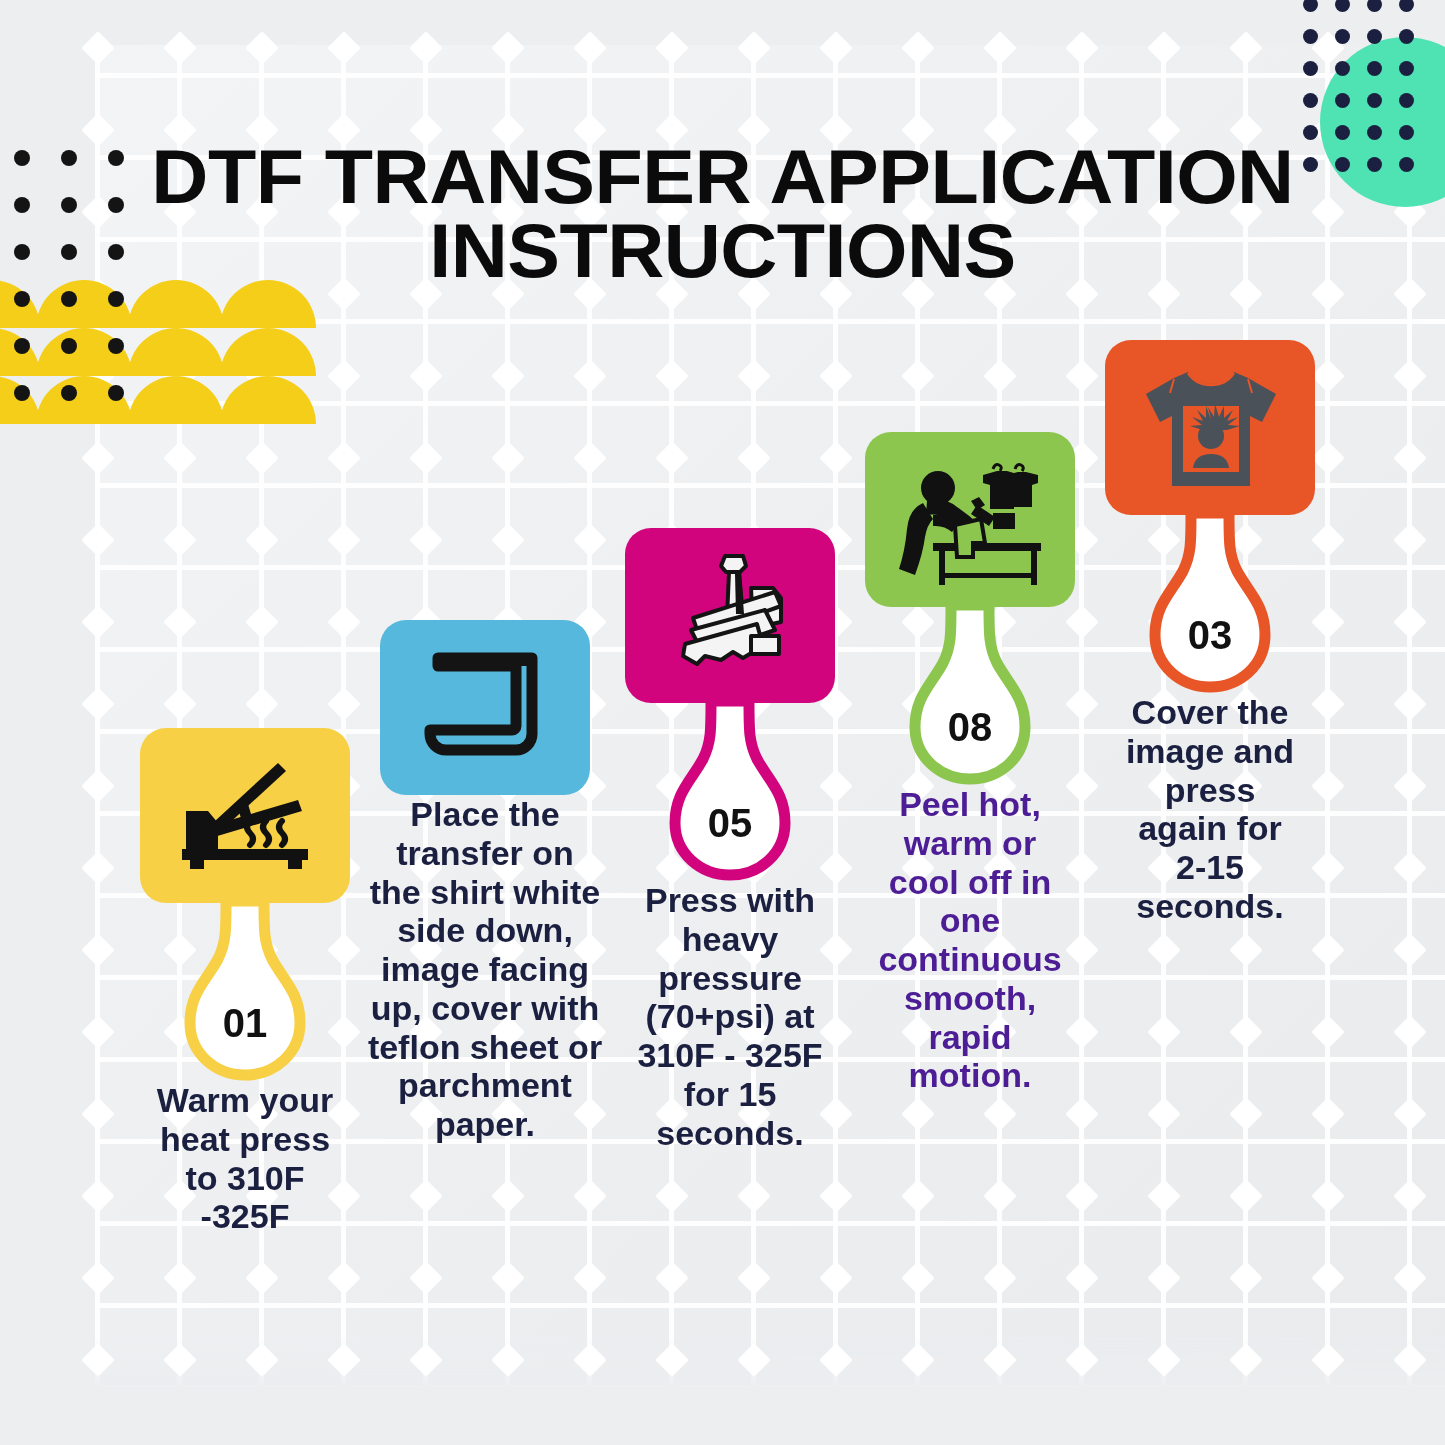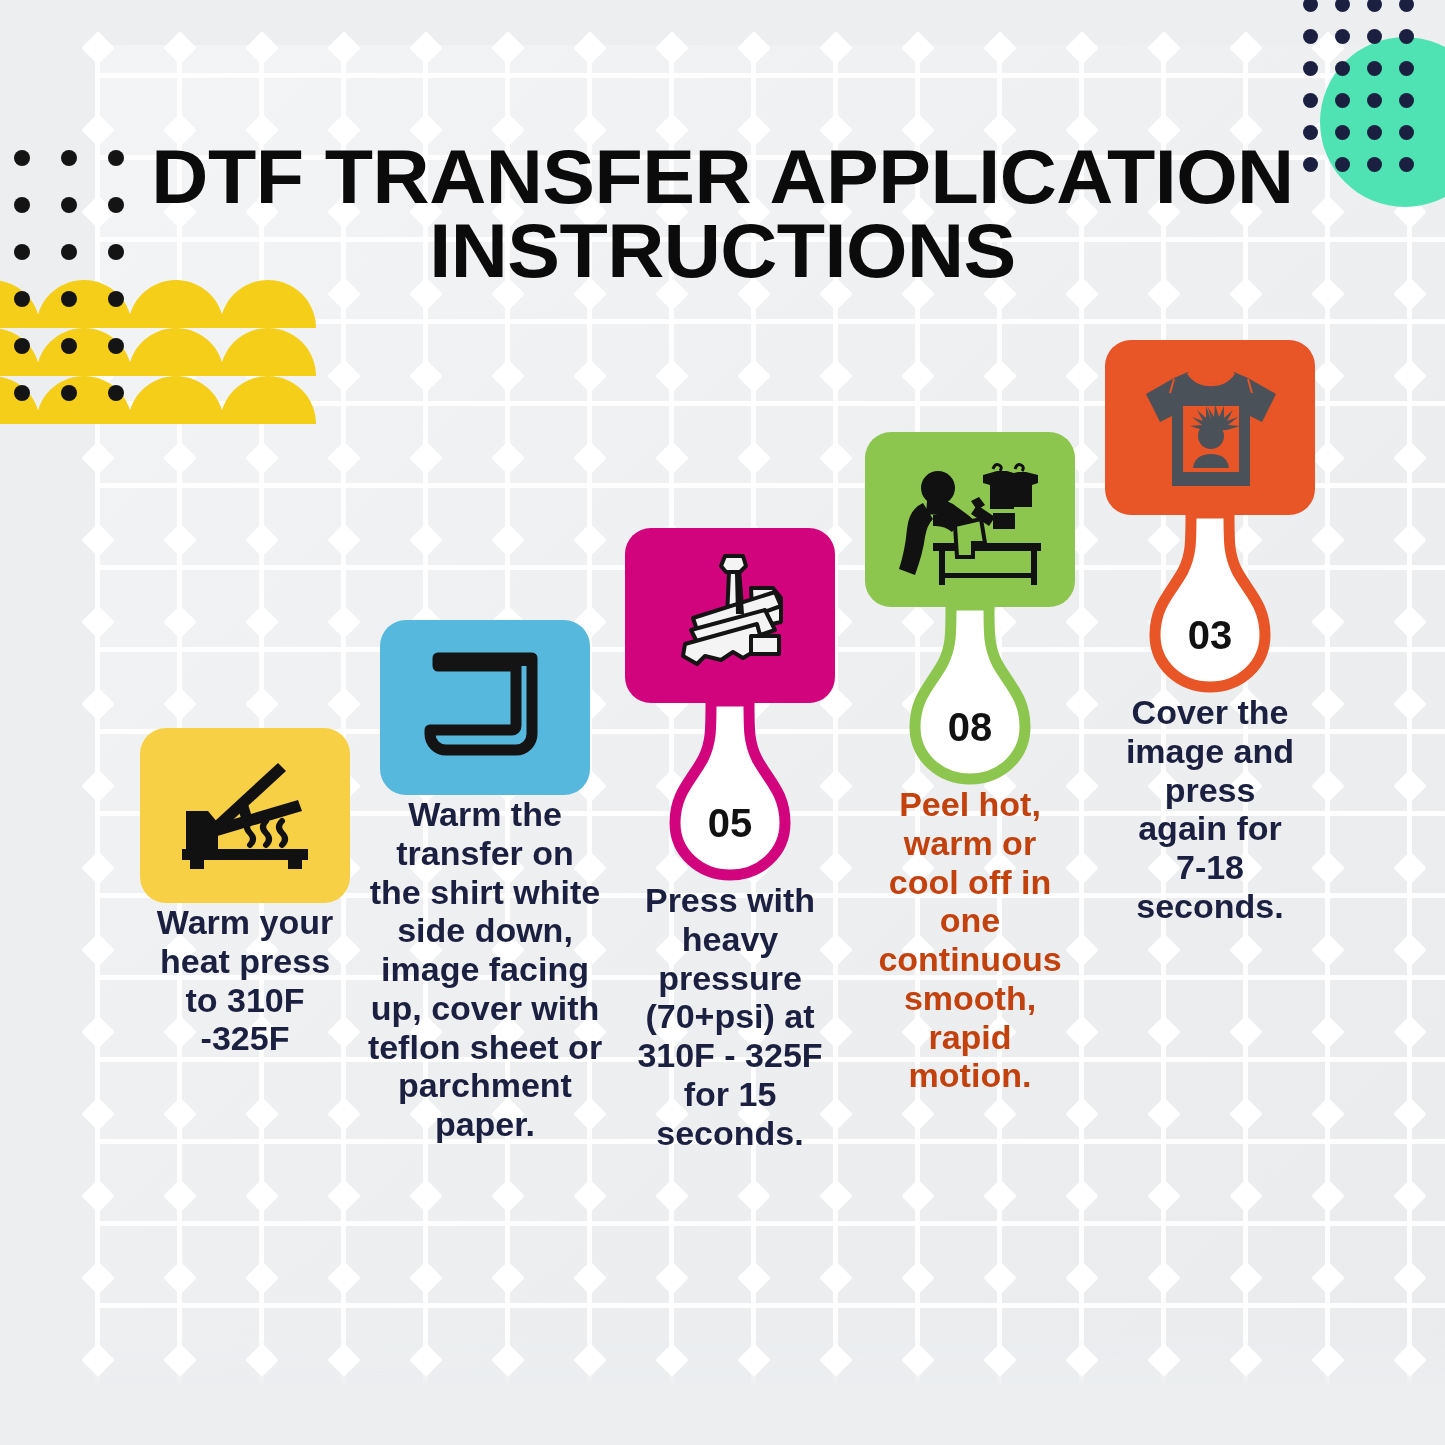--- a/index.html
+++ b/index.html
@@ -481,34 +481,40 @@
         <path d="M45,68 L108,10 L116,18 L53,76 z"></path>
         <path d="M68,56 l10,-5 l6,20 l-10,3 z"></path>
       </g>
       <g stroke="#111111" stroke-width="6" fill="none" stroke-linecap="round">
         <path d="M80,92 q6,-6 0,-12 q-6,-6 0,-12"></path>
         <path d="M96,92 q6,-6 0,-12 q-6,-6 0,-12"></path>
         <path d="M112,92 q6,-6 0,-12 q-6,-6 0,-12"></path>
       </g>
     </svg>
   </div>
+  <div class="connector">
+    <svg width="250" height="180" viewBox="0 0 250 180">
+      <path d="M106,0 C106,30 106,42 98,58 C86,80 70,92 70,122 C70,152 95,174 125,174 C155,174 180,152 180,122 C180,92 164,80 152,58 C144,42 144,30 144,0 Z" fill="#ffffff" stroke="#F7D046" stroke-width="11"></path>
+    </svg>
+    <div class="badge-num" style="top:100px;">01</div>
+  </div>
   <div class="step-text" style="color: rgb(28, 32, 64);">Warm your
 heat press
 to 310F
 -325F</div>
 </div>
 
 <div class="step" id="step-02">
   <div class="icon-card" style="background: rgb(86, 184, 220);">
     <svg width="130" height="120" viewBox="0 0 130 120">
       <path d="M18,10 H112 V86 a16,16 0 0 1 -16,16 H26 a16,16 0 0 1 -16,-16 v-4 H92 a4,4 0 0 0 4,-4 V18 H18 Z" fill="none" stroke="#141414" stroke-width="11" stroke-linejoin="round"></path>
       <rect x="18" y="10" width="94" height="8" fill="#141414"></rect>
     </svg>
   </div>
-  <div class="step-text" style="color: rgb(28, 32, 64);">Warm the
+  <div class="step-text" style="color: rgb(28, 32, 64);">Place the
 transfer on
 the shirt white
 side down,
 image facing
 up, cover with
 teflon sheet or
 parchment
 paper.</div>
 </div>
 
@@ -571,21 +577,21 @@
 
       <path d="M62,70 l26,-6 l4,24 h-12 v14 h-16 z" fill="#8DC64F" stroke="#111111" stroke-width="4"></path>
     </svg>
   </div>
   <div class="connector">
     <svg width="250" height="180" viewBox="0 0 250 180">
       <path d="M106,0 C106,30 106,42 98,58 C86,80 70,92 70,122 C70,152 95,174 125,174 C155,174 180,152 180,122 C180,92 164,80 152,58 C144,42 144,30 144,0 Z" fill="#ffffff" stroke="#8DC64F" stroke-width="11"></path>
     </svg>
     <div class="badge-num" style="top:100px;">08</div>
   </div>
-  <div class="step-text" style="color: #c2410c;">Peel hot,
+  <div class="step-text" style="color: #4c1d95;">Peel hot,
 warm or
 cool off in
 one
 continuous
 smooth,
 rapid
 motion.</div>
 </div>
 
 <div class="step" id="step-05">
@@ -611,15 +617,15 @@
   <div class="connector">
     <svg width="250" height="180" viewBox="0 0 250 180">
       <path d="M106,0 C106,30 106,42 98,58 C86,80 70,92 70,122 C70,152 95,174 125,174 C155,174 180,152 180,122 C180,92 164,80 152,58 C144,42 144,30 144,0 Z" fill="#ffffff" stroke="#E85527" stroke-width="11"></path>
     </svg>
     <div class="badge-num" style="top:100px;">03</div>
   </div>
   <div class="step-text" style="color: rgb(28, 32, 64);">Cover the
 image and
 press
 again for
-7-18
+2-15
 seconds.</div>
 </div>
 
 </body></html>

